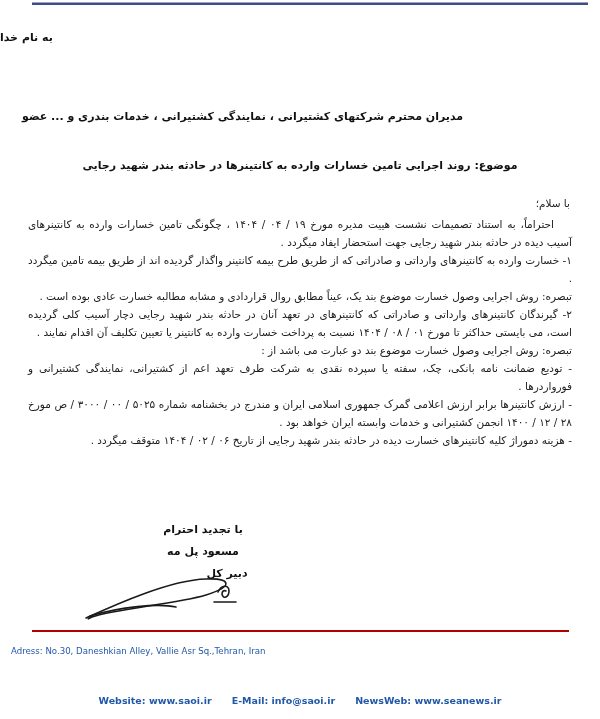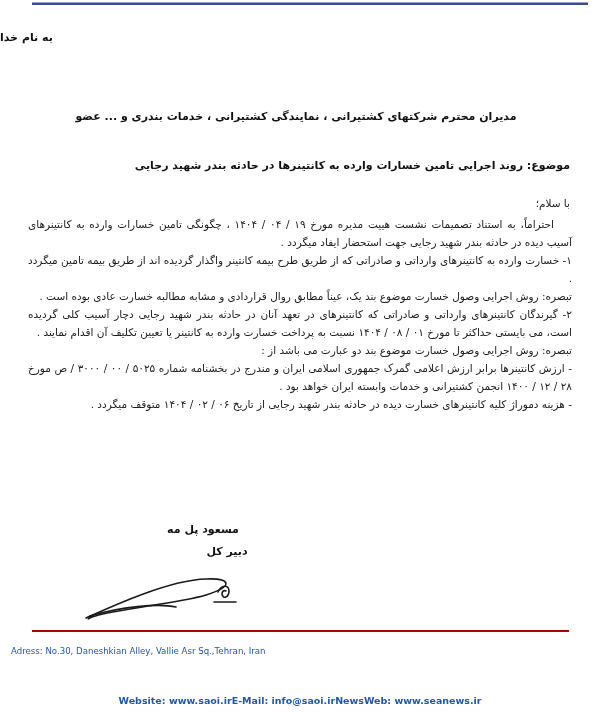--- a/index.html
+++ b/index.html
@@ -16,25 +16,25 @@
     position:absolute; top:2px; left:32px; width:556px; height:3px;
     background:var(--accent_navy,#3f4e82);
     border-top:1px solid #97a3c9;
   }
   .bismillah {
     position:absolute; top:31px; left:0; width:560px;
     text-align:left; font-weight:bold; font-size:11px; color:#111;
   }
   .addressee {
     position:absolute; top:110px; right:30px; left:22px;
-    direction:rtl; text-align:center; font-weight:bold; font-size:11px; color:#111;
+    direction:rtl; text-align:left; font-weight:bold; font-size:11px; color:#111;
   }
   .subject {
     position:absolute; top:159px; right:30px; left:30px;
-    direction:rtl; text-align:right; font-weight:bold; font-size:11px; color:#111;
+    direction:rtl; text-align:center; font-weight:bold; font-size:11px; color:#111;
   }
   .salutation {
     position:absolute; top:197px; right:30px; left:30px;
     direction:rtl; text-align:right; font-size:10.5px;
   }
   .body-text {
     position:absolute; top:215px; right:28px; left:28px;
     direction:rtl; text-align:justify; text-align-last:right;
     font-size:10.5px; line-height:18px; color:#1c1c1c;
   }
@@ -57,21 +57,21 @@
   .footer-addr {
     position:absolute; top:643px; left:11px; right:26px;
     display:flex; justify-content:space-between; align-items:center;
     color:var(--footer_blue,#2158a8);
     gap:35px;
   }
   .footer-en { direction:ltr; text-align:left; font-size:8.6px; line-height:17px; white-space:nowrap; }
   .footer-fa { direction:rtl; text-align:right; font-size:8px; line-height:17px; white-space:nowrap; }
   .footer-links {
     position:absolute; top:695px; left:0; width:600px;
-    display:flex; justify-content:center; 
+    display:flex; justify-content:center; gap:20px;
     font-size:9.5px; font-weight:bold; color:var(--footer_blue,#2158a8);
   }
 </style>
 </head>
 <body>
 
 <div class="top-rule"></div>
 
 <div class="bismillah">به نام خدا</div>
 
@@ -80,25 +80,27 @@
 <div class="subject">موضوع: روند اجرایی تامین خسارات وارده به کانتینرها در حادثه بندر شهید رجایی</div>
 
 <div class="salutation">با سلام؛</div>
 
 <div class="body-text">
   <p class="indent">احتراماً، به استناد تصمیمات نشست هییت مدیره مورخ ۱۹ / ۰۴ / ۱۴۰۴ ، چگونگی تامین خسارات وارده به کانتینرهای آسیب دیده در حادثه بندر شهید رجایی جهت استحضار ایفاد میگردد .</p>
   <p>۱- خسارت وارده به کانتینرهای وارداتی و صادراتی که از طریق طرح بیمه کانتینر واگذار گردیده اند از طریق بیمه تامین میگردد .</p>
   <p>تبصره: روش اجرایی وصول خسارت موضوع بند یک، عیناً مطابق روال قراردادی و مشابه مطالبه خسارت عادی بوده است .</p>
   <p>۲- گیرندگان کانتینرهای وارداتی و صادراتی که کانتینرهای در تعهد آنان در حادثه بندر شهید رجایی دچار آسیب کلی گردیده است، می بایستی حداکثر تا مورخ ۰۱ / ۰۸ / ۱۴۰۴ نسبت به پرداخت خسارت وارده به کانتینر یا تعیین تکلیف آن اقدام نمایند .</p>
   <p>تبصره: روش اجرایی وصول خسارت موضوع بند دو عبارت می باشد از :</p>
+  <p>- تودیع ضمانت نامه بانکی، چک، سفته یا سپرده نقدی به شرکت طرف تعهد اعم از کشتیرانی، نمایندگی کشتیرانی و فورواردرها .</p>
   <p>- ارزش کانتینرها برابر ارزش اعلامی گمرک جمهوری اسلامی ایران و مندرج در بخشنامه شماره ۵۰۲۵ / ۰۰ / ۳۰۰۰ / ص مورخ ۲۸ / ۱۲ / ۱۴۰۰ انجمن کشتیرانی و خدمات وابسته ایران خواهد بود .</p>
   <p>- هزینه دموراژ کلیه کانتینرهای خسارت دیده در حادثه بندر شهید رجایی از تاریخ ۰۶ / ۰۲ / ۱۴۰۴ متوقف میگردد .</p>
 </div>
 
 <div class="closing">
+  <div>با تجدید احترام</div>
   <div>مسعود پل مه</div>
   <div class="sig-title">دبیر کل</div>
 </div>
 
 <div class="signature-wrap">
   <svg viewBox="0 0 165 60" xmlns="http://www.w3.org/2000/svg" fill="none" stroke="#1a1a1a" stroke-width="1.6" stroke-linecap="round">
     <path d="M6 52 C 28 42, 88 14, 126 13 C 150 12, 155 20, 126 29 C 96 38, 34 43, 12 51 C 8 53, 6 54, 12 51"></path>
     <path d="M10 50 C 40 41, 78 37, 96 41"></path>
     <path d="M138 26 c 3 -7, 11 -8, 11 -1 c 0 6, -6 9, -7 3 c 0 -3, 2 -4, 4 -3"></path>
     <path d="M134 36 L 156 36"></path>

